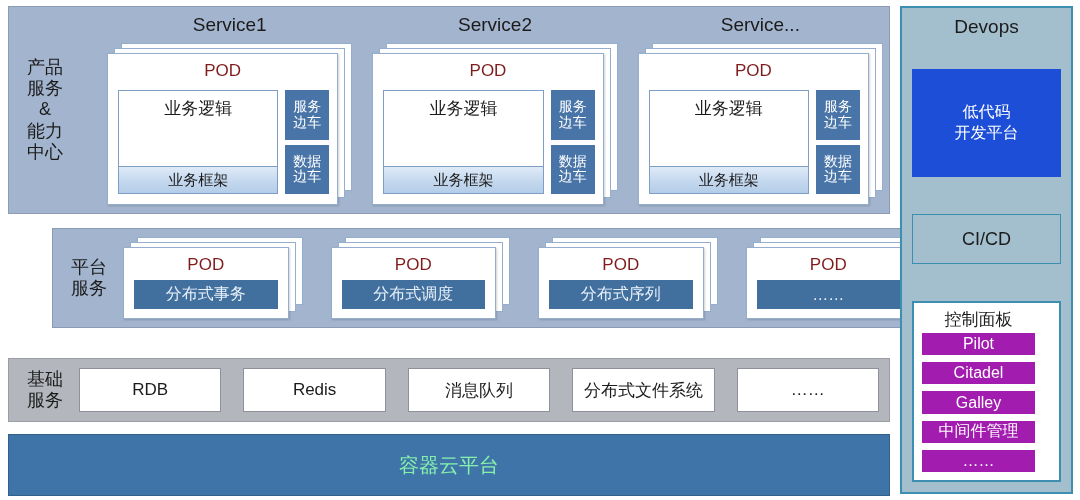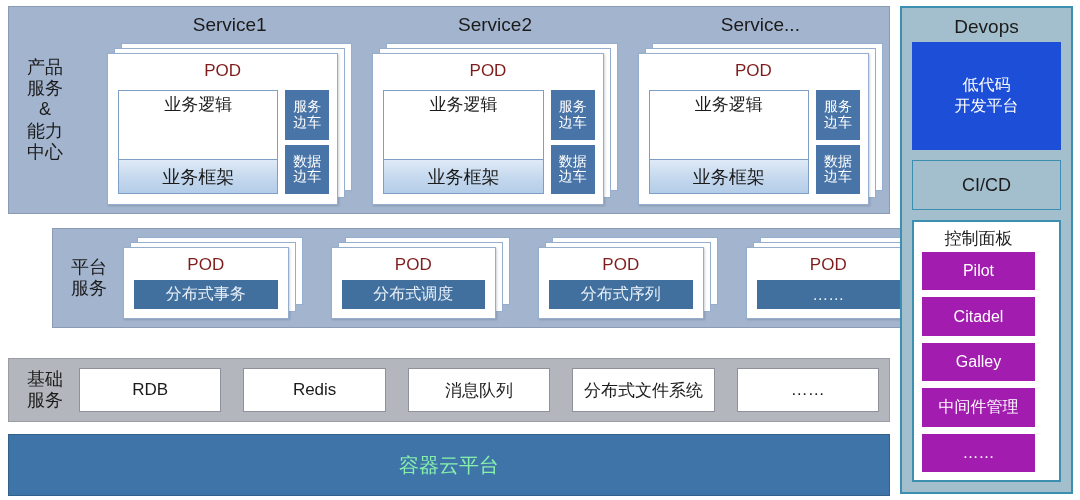--- a/index.html
+++ b/index.html
@@ -132,28 +132,28 @@
   }
   .biz-logic {
     flex: 1 1 auto;
     display: flex;
     align-items: center;
     justify-content: center;
     font-size: 17px;
     color: #1b1b1b;
   }
   .biz-frame {
-    height: 34px;
+    height: 27px;
     box-sizing: border-box;
     border-top: 1px solid #7f9ec4;
     background: linear-gradient(to bottom, #dfeaf7 0%, #c4d8ee 55%, #b4cde8 100%);
     display: flex;
     align-items: center;
     justify-content: center;
-    font-size: 18px;
+    font-size: 15px;
     color: #1b1b1b;
   }
   .sidecars {
     width: 44px;
     flex: 0 0 44px;
     display: flex;
     flex-direction: column;
     gap: 5px;
   }
   .sidecar {
@@ -259,20 +259,21 @@
     top: 6px;
     width: 173px;
     height: 488px;
     box-sizing: border-box;
     background: #a3becd;
     border: 2px solid #3c8fb0;
     display: flex;
     flex-direction: column;
     align-items: stretch;
     padding: 4px 10px 10px 10px;
+    gap: 27px;
   }
   .devops-title {
     text-align: center;
     font-size: 19px;
     color: #1b1b1b;
     height: 30px;
     line-height: 30px;
   }
   .lowcode {
     height: 108px;

